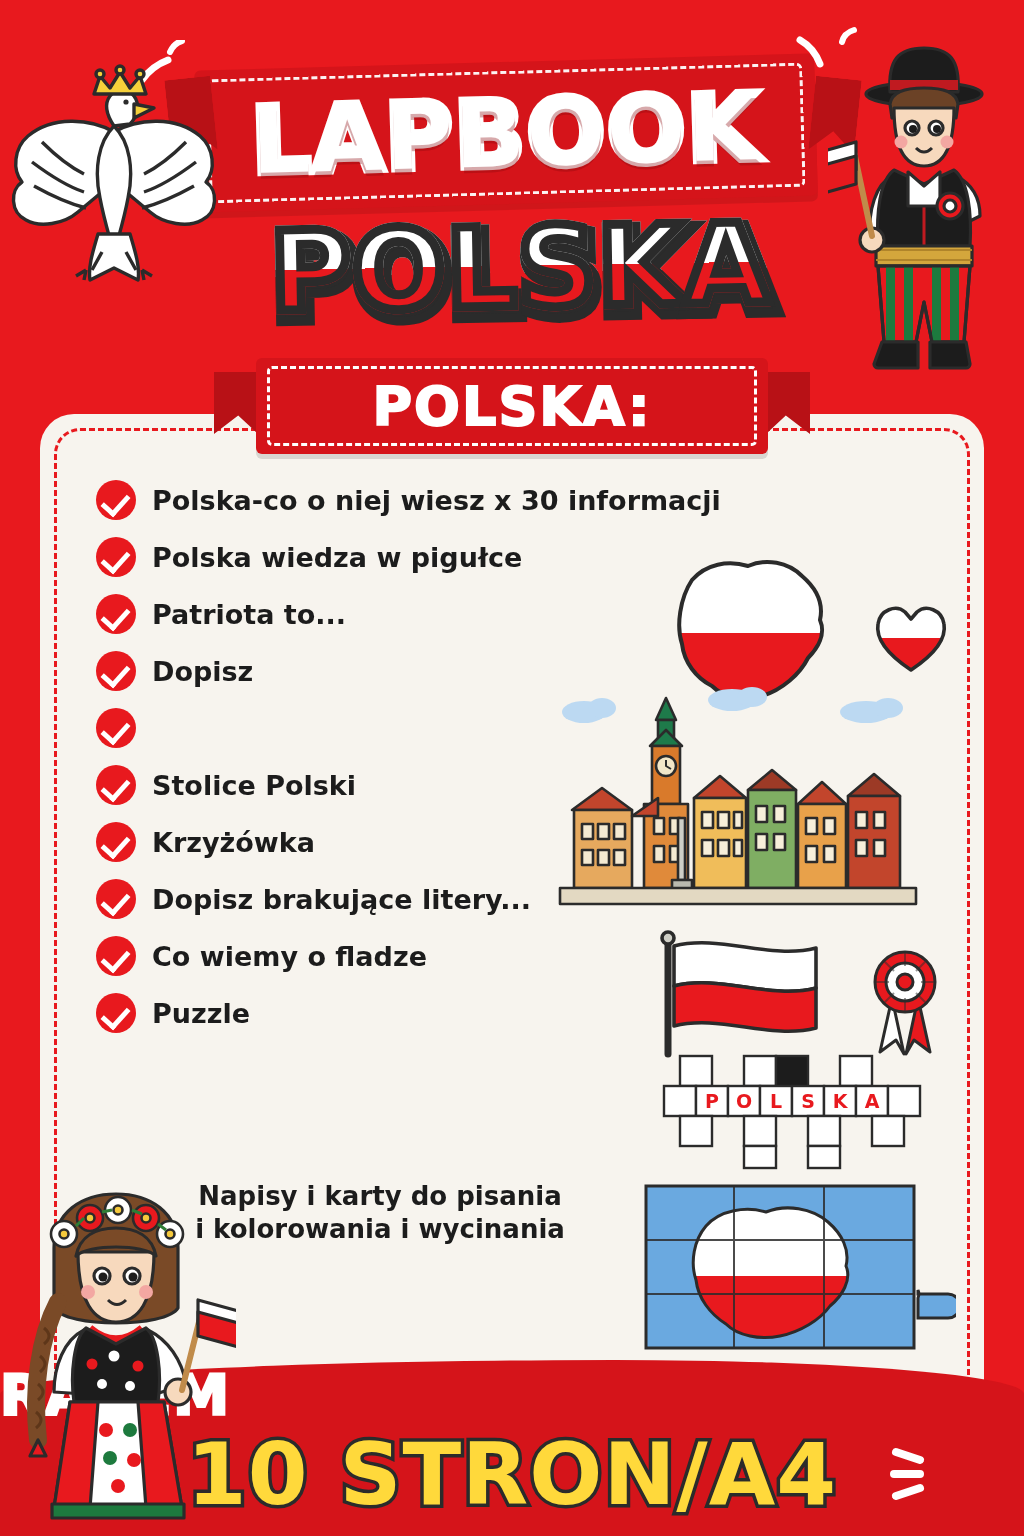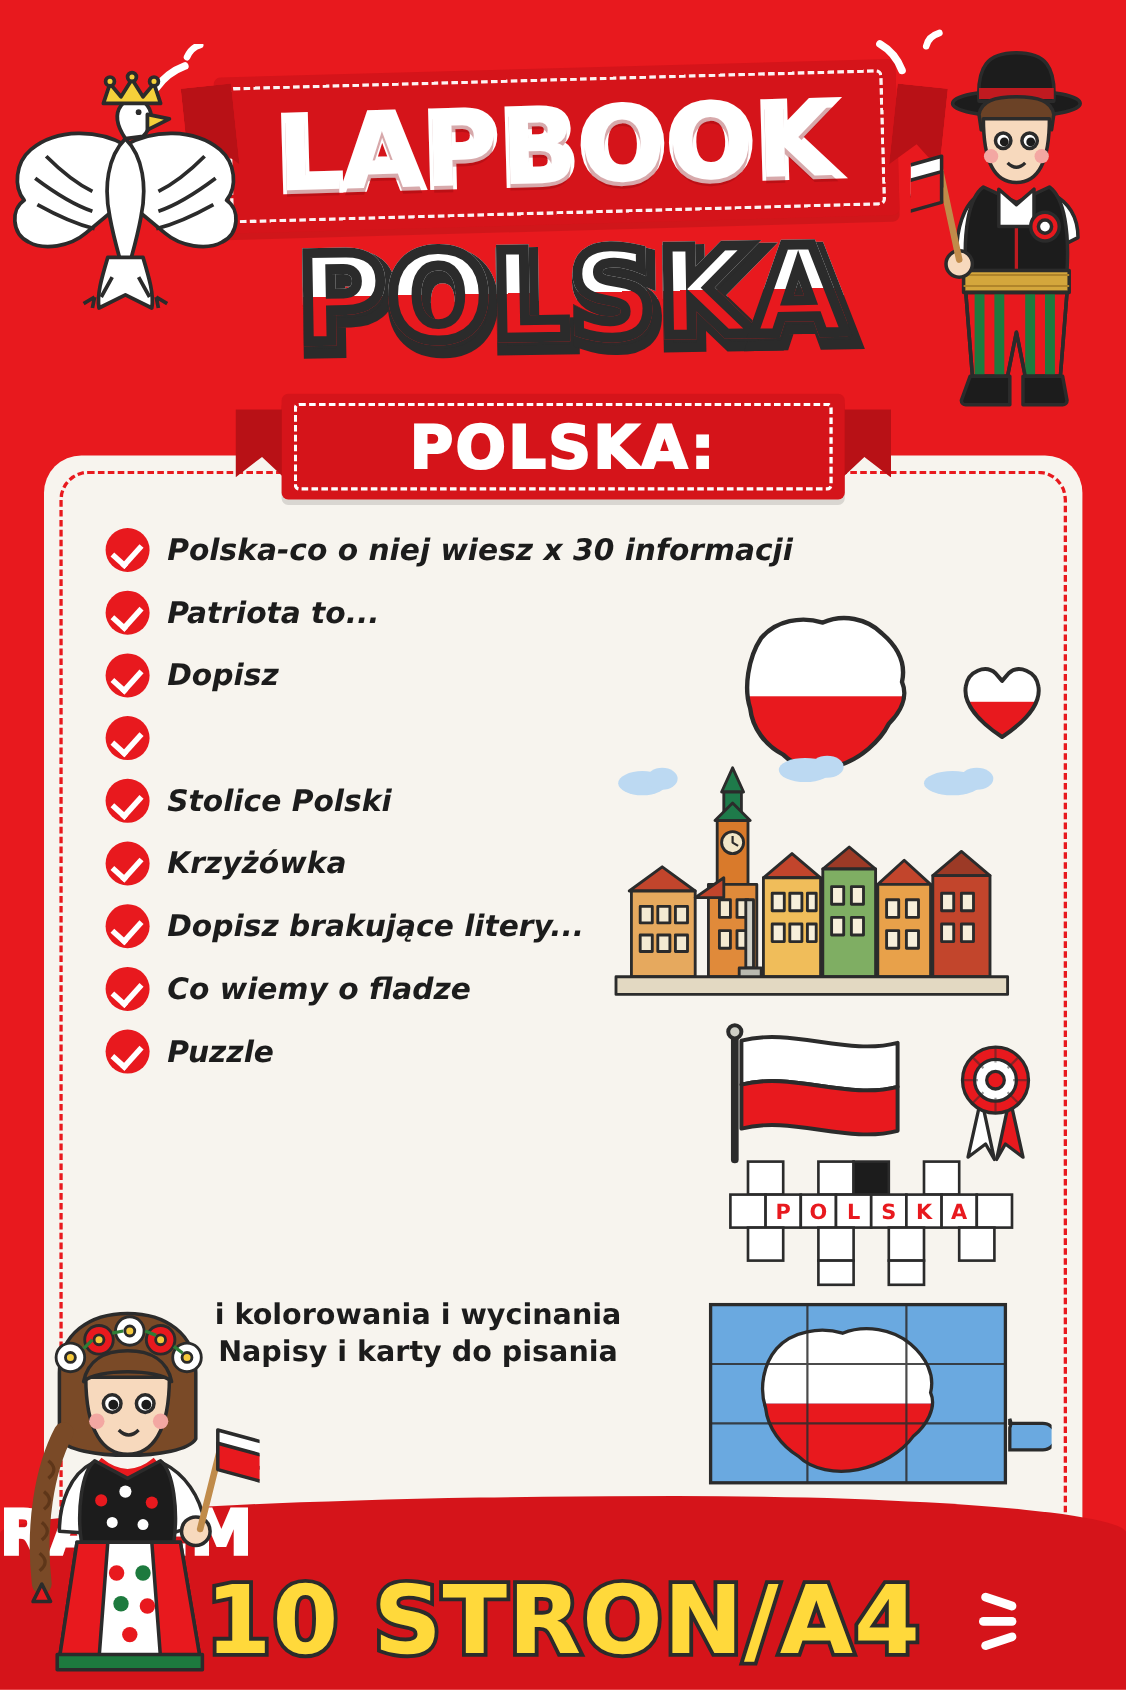--- a/index.html
+++ b/index.html
@@ -196,21 +196,20 @@
     left: 96px;
     top: 478px;
     width: 560px;
     z-index: 7;
   }
   .check-row {
     display: flex;
     align-items: center;
     margin-bottom: 13px;
     height: 44px;
-    font-style: italic;
   }
   .check-mark {
     width: 40px;
     height: 40px;
     min-width: 40px;
     border-radius: 50%;
     background: #e8191e;
     margin-right: 16px;
     position: relative;
   }
@@ -386,20 +385,24 @@
 
   <div class="card"></div>
 
   <div class="checklist">
     <div class="check-row">
       <span class="check-mark"></span>
       <span class="check-label">Polska-co o niej wiesz x 30 informacji</span>
     </div>
     <div class="check-row">
       <span class="check-mark"></span>
+      <span class="check-label">Polska wiedza w pigułce</span>
+    </div>
+    <div class="check-row">
+      <span class="check-mark"></span>
       <span class="check-label">Patriota to...</span>
     </div>
     <div class="check-row">
       <span class="check-mark"></span>
       <span class="check-label">Dopisz</span>
     </div>
     <div class="check-row">
       <span class="check-mark"></span>
     </div>
     <div class="check-row">
@@ -418,22 +421,22 @@
       <span class="check-mark"></span>
       <span class="check-label">Co wiemy o fladze</span>
     </div>
     <div class="check-row">
       <span class="check-mark"></span>
       <span class="check-label">Puzzle</span>
     </div>
   </div>
 
   <div class="note">
+    <div>Napisy i karty do pisania</div>
     <div>i kolorowania i wycinania</div>
-    <div>Napisy i karty do pisania</div>
   </div>
 
   <svg class="illus map-pl" viewBox="0 0 180 190">
     <defs>
       <clipPath id="plclip">
         <path d="M30 42 C 44 26, 66 22, 86 28 C 104 20, 126 24, 140 38 C 154 50, 162 64, 158 82 C 164 96, 156 110, 146 120 C 138 136, 120 152, 100 158 C 82 164, 62 160, 50 148 C 34 140, 22 124, 20 106 C 14 88, 18 60, 30 42 Z"></path>
       </clipPath>
     </defs>
     <g clip-path="url(#plclip)">
       <rect x="0" y="0" width="180" height="95" fill="#ffffff"></rect>

